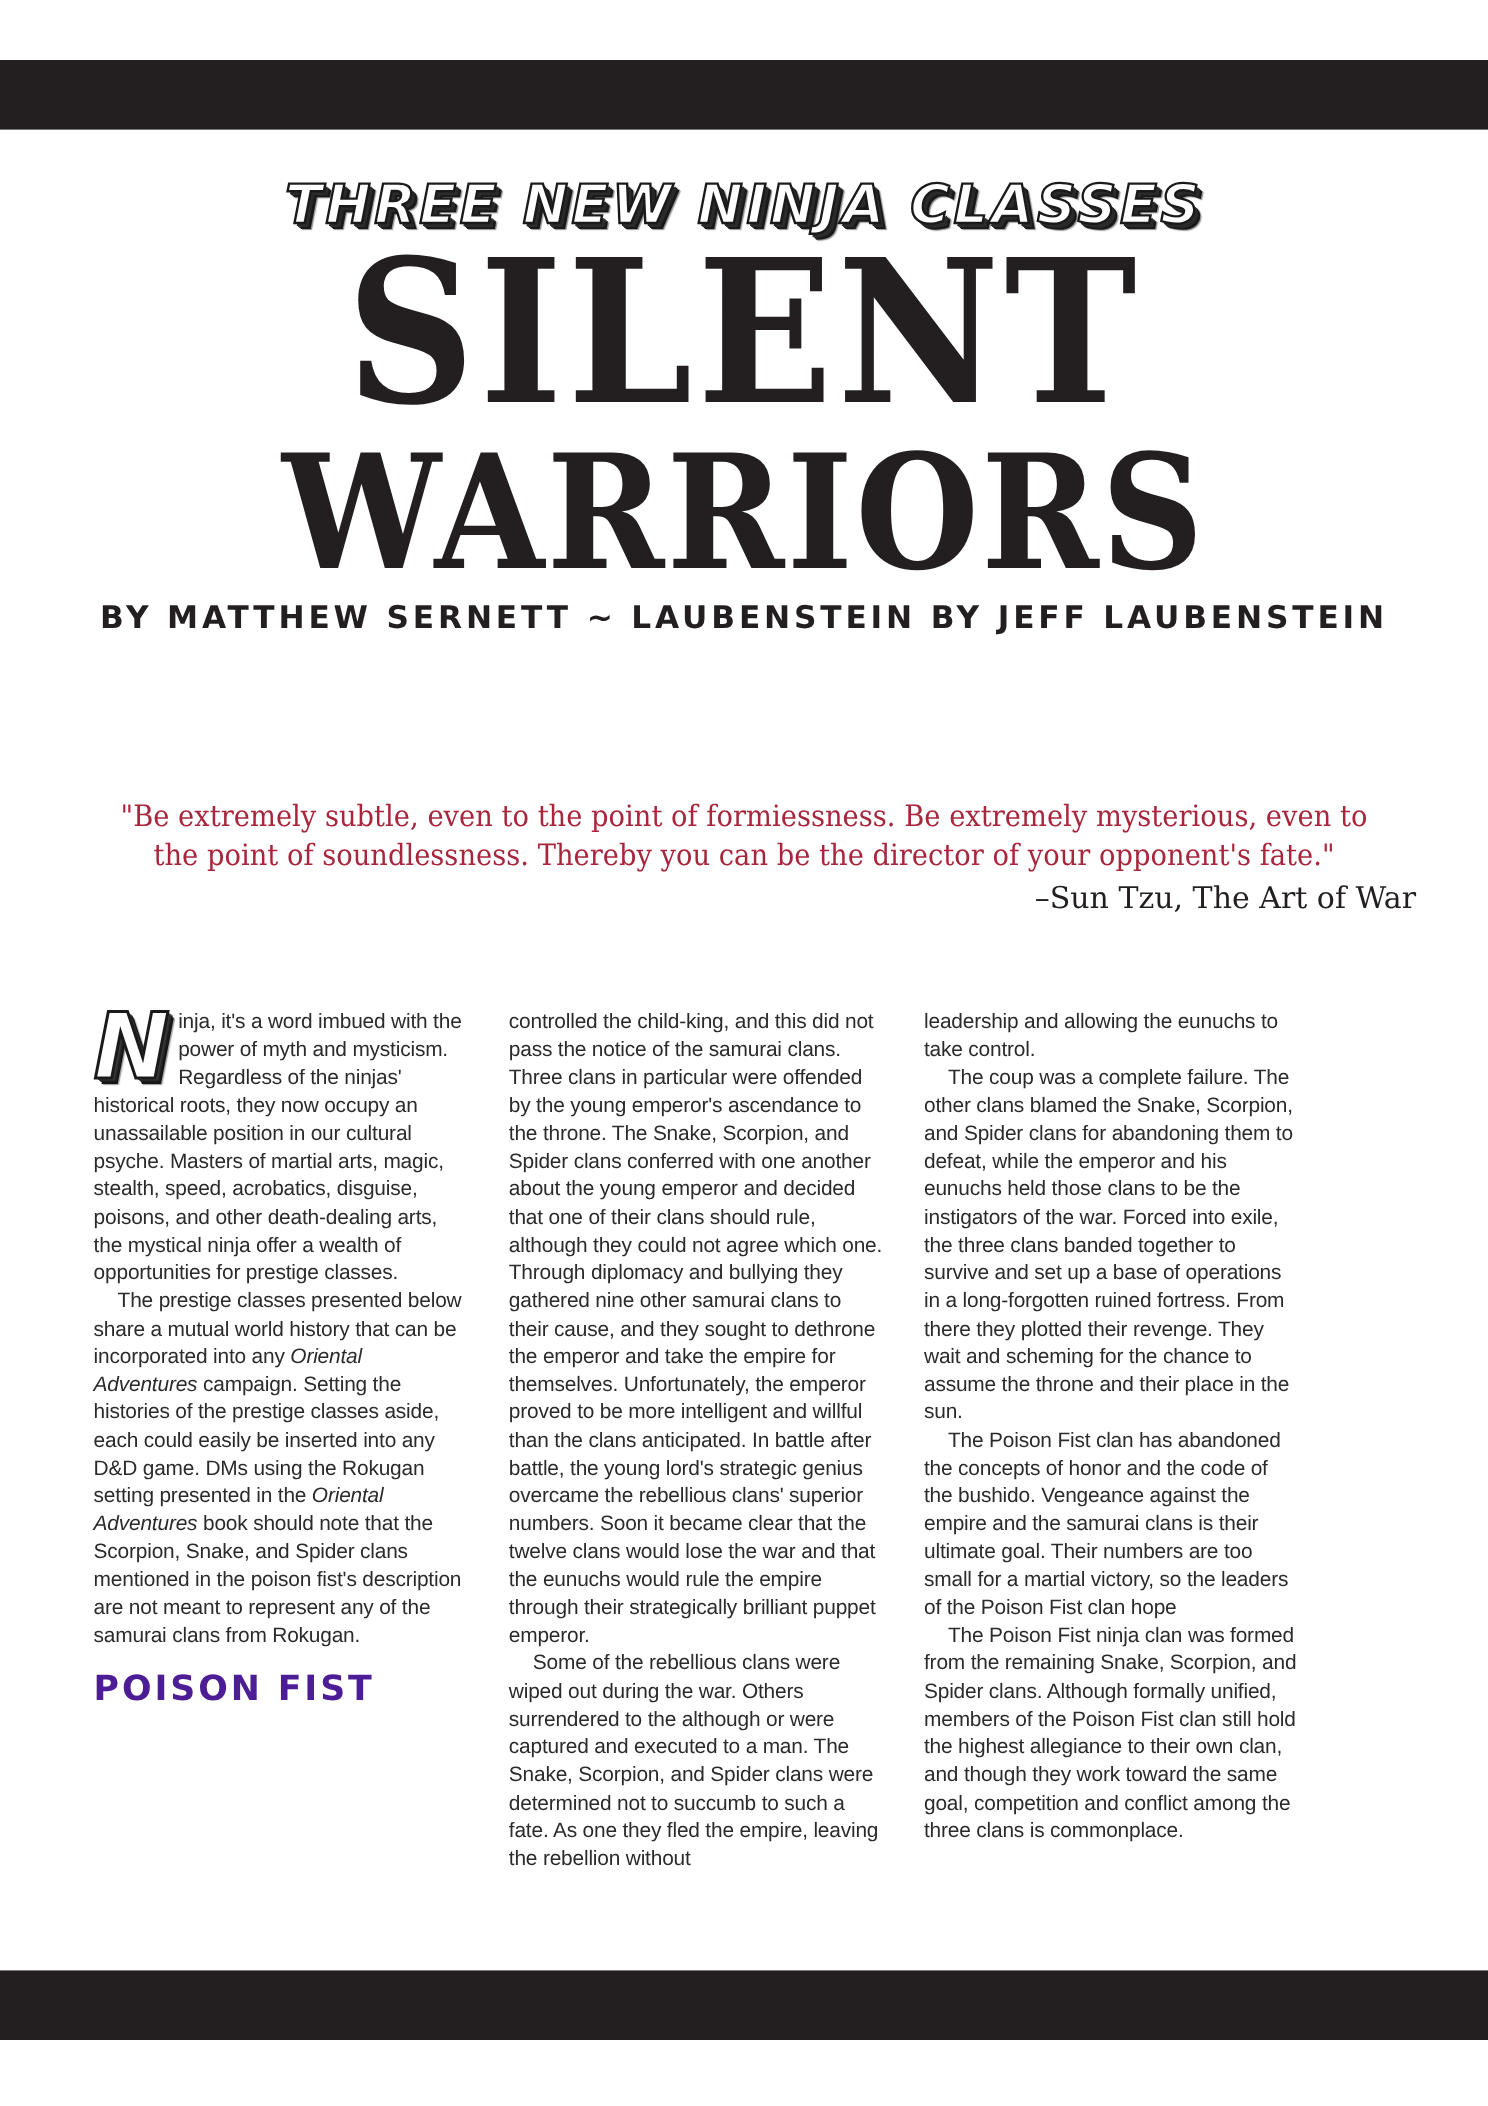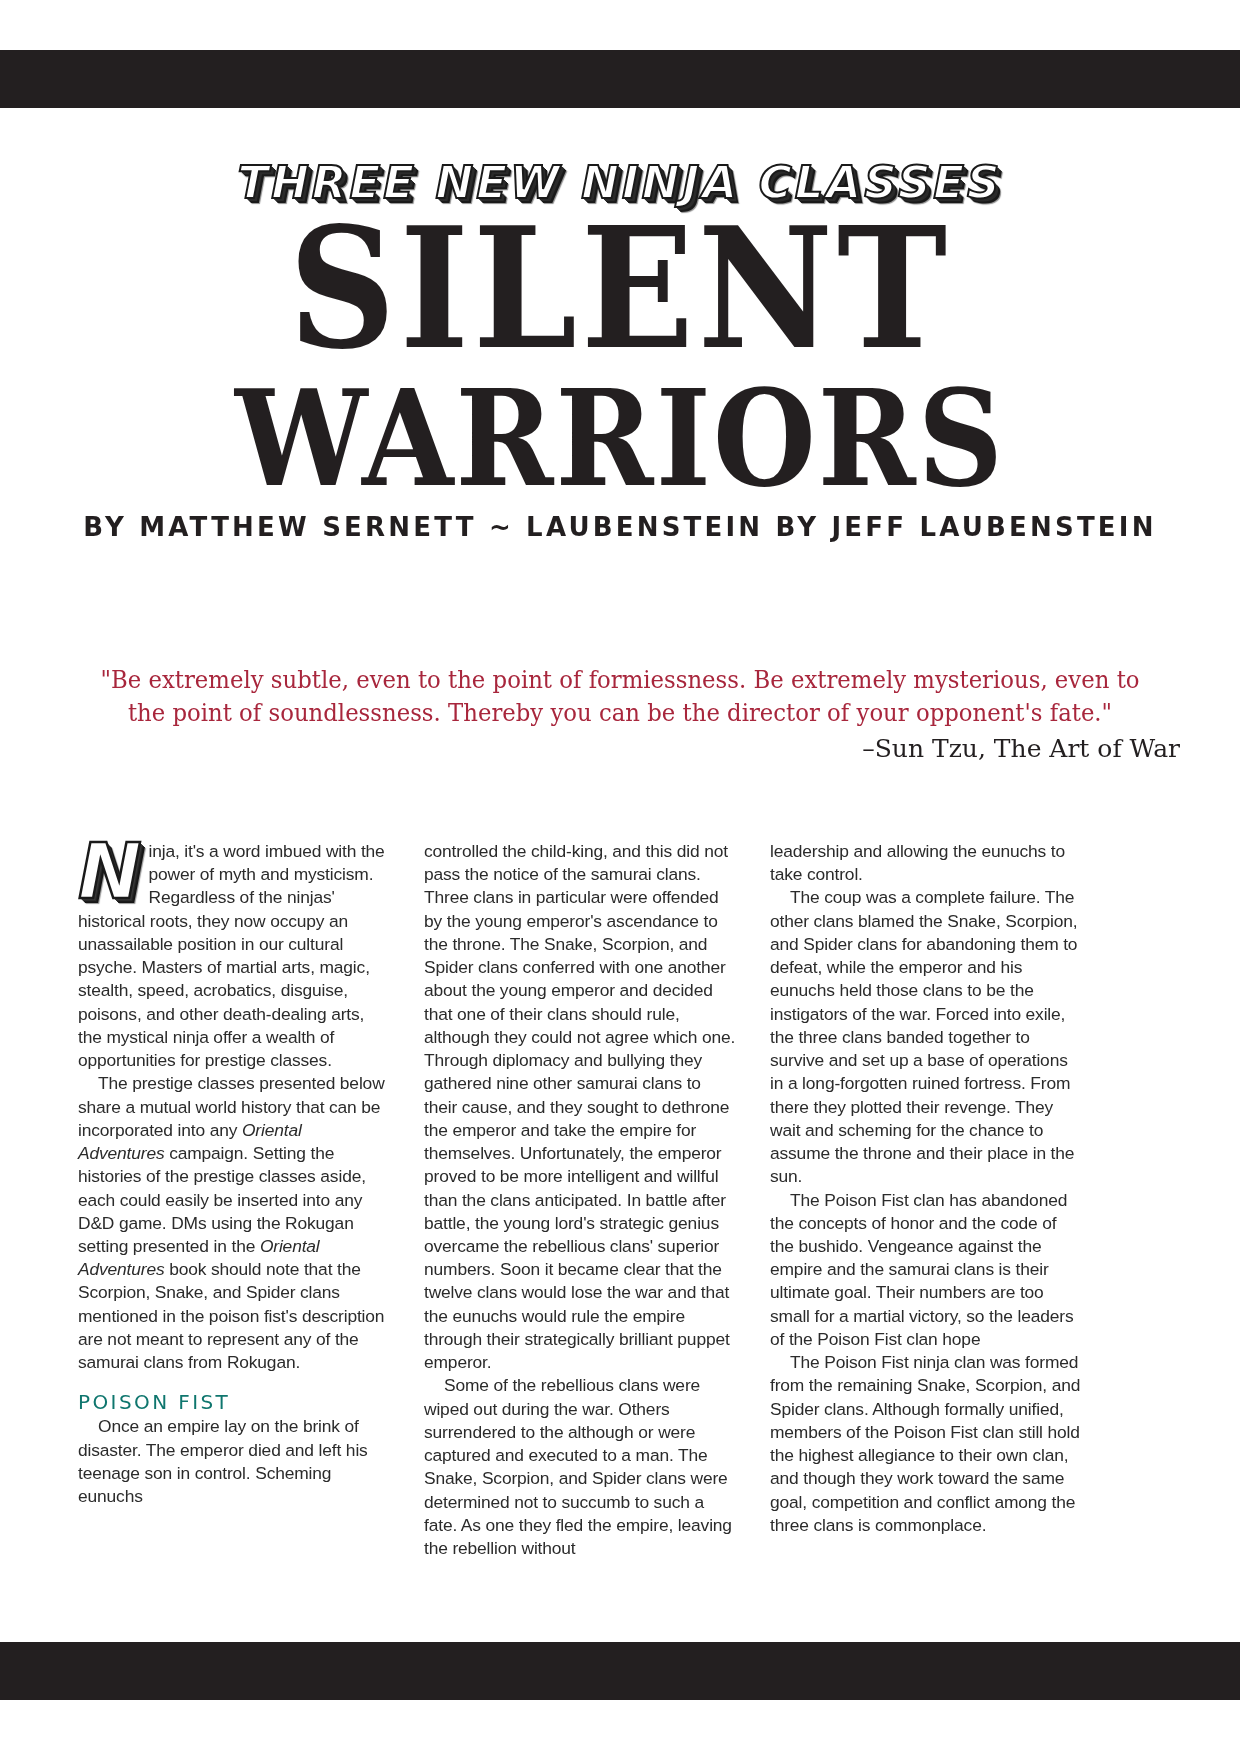--- a/index.html
+++ b/index.html
@@ -29,21 +29,21 @@
     width: 1240px;
     background: #231f20;
   }
   .bar-top    { top: 50px;   height: 58px; }
   .bar-bottom { top: 1642px; height: 58px; }
 
   
   .masthead {
     position: absolute;
     left: 0;
-    top: 160px;
+    top: 148px;
     width: 1240px;
     text-align: center;
   }
 
   .kicker {
     font-family: "DejaVu Sans", sans-serif;
     font-weight: 700;
     font-style: italic;
     font-size: 45px;
     letter-spacing: 3px;
@@ -156,24 +156,24 @@
     text-shadow:
        2px 2px 0 #3a3a3a,
        3px 3px 0 #2a2a2a,
        4px 4px 0 #1a1a1a,
        5px 5px 0 #161616,
        6px 6px 1px rgba(0,0,0,.4);
   }
 
   .section-head {
     font-family: "DejaVu Sans", sans-serif;
-    font-weight: 400;
-    font-size: 20px;
+    font-weight: 700;
+    font-size: 29px;
     letter-spacing: 2.4px;
-    color: #0f766e;
+    color: #4c1d95;
     margin: 18px 0 2px 0;
     line-height: 1.05;
   }
   .lead-italic {
     font-style: italic;
     margin: 0;
     text-indent: 0;
     line-height: 1.32;
   }
   em { font-style: italic; }
@@ -197,21 +197,20 @@
     <div class="epigraph-quote">"Be extremely subtle, even to the point of formiessness. Be extremely mysterious, even to the point of soundlessness. Thereby you can be the director of your opponent's fate."</div>
     <div class="epigraph-attrib">–Sun Tzu, The Art of War</div>
   </div>
 
   <div class="columns">
 
     <div class="col">
       <p class="noindent"><span class="dropcap">N</span><span>inja, it's a word imbued with the power of myth and mysticism. Regardless of the ninjas' historical roots, they now occupy an unassailable position in our cultural psyche. Masters of martial arts, magic, stealth, speed, acrobatics, disguise, poisons, and other death-dealing arts, the mystical ninja offer a wealth of opportunities for prestige classes.</span></p>
       <p><span>The prestige classes presented below share a mutual world history that can be incorporated into any </span><em>Oriental Adventures</em><span> campaign. Setting the histories of the prestige classes aside, each could easily be inserted into any D&amp;D game. DMs using the Rokugan setting presented in the </span><em>Oriental Adventures</em><span> book should note that the Scorpion, Snake, and Spider clans mentioned in the poison fist's description are not meant to represent any of the samurai clans from Rokugan.</span></p>
       <div class="section-head">POISON FIST</div>
-      <p>Once an empire lay on the brink of disaster. The emperor died and left his teenage son in control. Scheming eunuchs</p>
     </div>
 
     <div class="col">
       <p class="noindent">controlled the child-king, and this did not pass the notice of the samurai clans. Three clans in particular were offended by the young emperor's ascendance to the throne. The Snake, Scorpion, and Spider clans conferred with one another about the young emperor and decided that one of their clans should rule, although they could not agree which one. Through diplomacy and bullying they gathered nine other samurai clans to their cause, and they sought to dethrone the emperor and take the empire for themselves. Unfortunately, the emperor proved to be more intelligent and willful than the clans anticipated. In battle after battle, the young lord's strategic genius overcame the rebellious clans' superior numbers. Soon it became clear that the twelve clans would lose the war and that the eunuchs would rule the empire through their strategically brilliant puppet emperor.</p>
       <p>Some of the rebellious clans were wiped out during the war. Others surrendered to the although or were captured and executed to a man. The Snake, Scorpion, and Spider clans were determined not to succumb to such a fate. As one they fled the empire, leaving the rebellion without</p>
     </div>
 
     <div class="col">
       <p class="noindent">leadership and allowing the eunuchs to take control.</p>
       <p>The coup was a complete failure. The other clans blamed the Snake, Scorpion, and Spider clans for abandoning them to defeat, while the emperor and his eunuchs held those clans to be the instigators of the war. Forced into exile, the three clans banded together to survive and set up a base of operations in a long-forgotten ruined fortress. From there they plotted their revenge. They wait and scheming for the chance to assume the throne and their place in the sun.</p>

